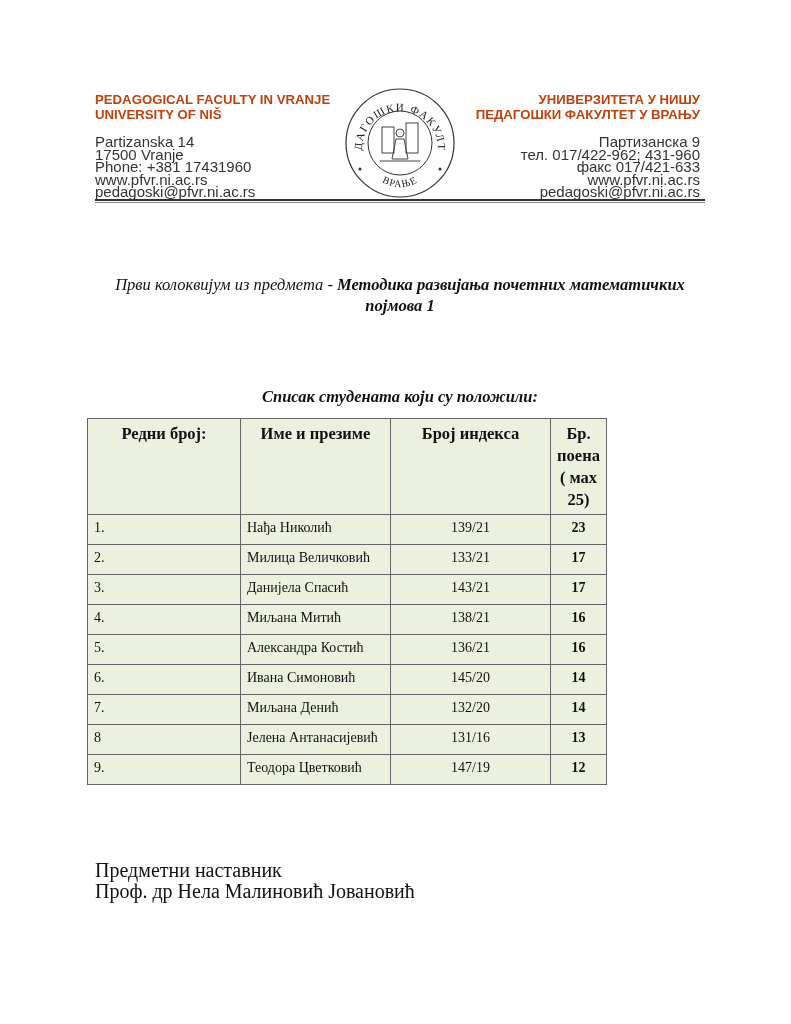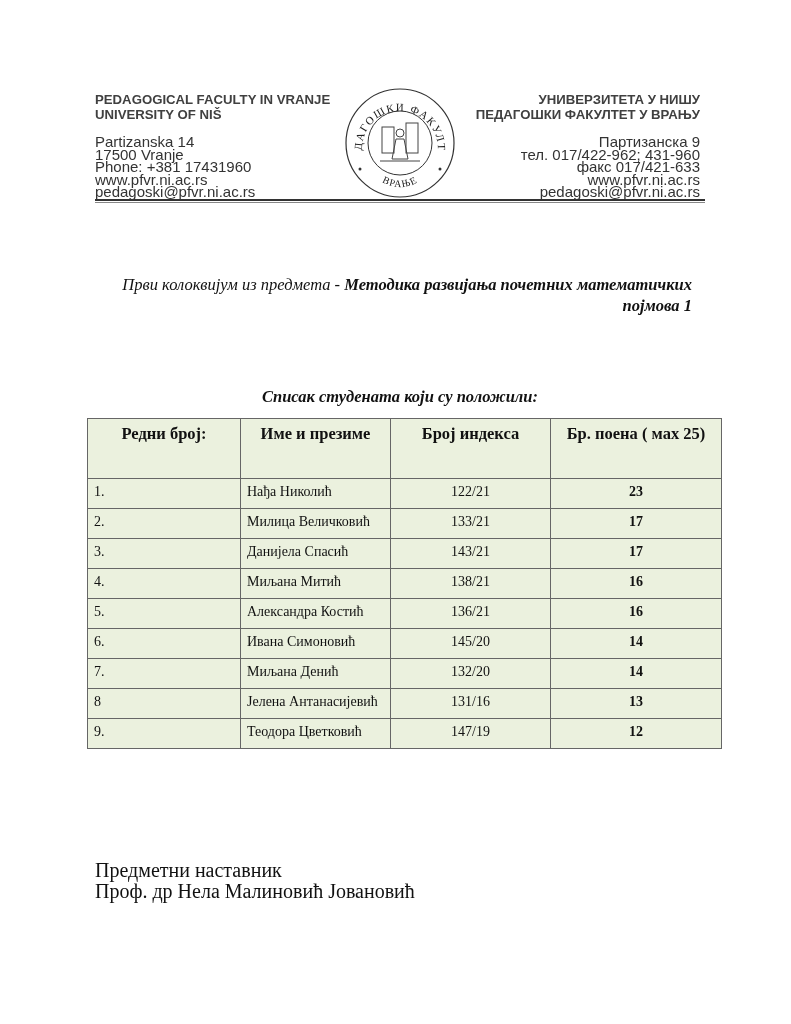--- a/index.html
+++ b/index.html
@@ -1,30 +1,30 @@
 <!DOCTYPE html>
 <html><head>
 <meta charset="utf-8">
 <style>
   html, body { margin: 0; padding: 0; background: #ffffff; }
   body { width: 791px; height: 1024px; position: relative; overflow: hidden;
          font-family: "Liberation Serif", serif; color: #111; }
   .hdr-left { position: absolute; left: 95px; top: 92px; font-family: "Liberation Sans", sans-serif; }
   .hdr-right { position: absolute; right: 91px; top: 92px; text-align: right; font-family: "Liberation Sans", sans-serif; }
-  .hdr-title { font-weight: bold; font-size: 13.2px; line-height: 15px; color: #404040; }
+  .hdr-title { font-weight: bold; font-size: 13.2px; line-height: 15px; color: #c2410c; }
   .hdr-lines { margin-top: 14px; font-size: 15px; line-height: 12.6px; color: #333; }
   .seal { position: absolute; left: 344px; top: 87px; width: 112px; height: 112px; }
   .divider { position: absolute; left: 95px; width: 610px; top: 199px; height: 4px;
              border-top: 2px solid #333; border-bottom: 1px solid #888; box-sizing: border-box; }
-  .title { position: absolute; left: 92px; width: 600px; top: 274px; text-align: right;
+  .title { position: absolute; left: 100px; width: 600px; top: 274px; text-align: center;
            font-size: 16.5px; line-height: 21px; font-style: italic; }
   .title b { font-weight: bold; }
   .subtitle { position: absolute; left: 100px; width: 600px; top: 387px; text-align: center;
               font-size: 16.5px; font-style: italic; font-weight: bold; }
-  table.list { position: absolute; left: 87px; top: 418px; width: 635px; border-collapse: collapse;
+  table.list { position: absolute; left: 87px; top: 418px; width: 520px; border-collapse: collapse;
                background: #ebf1de; font-size: 14px; }
   table.list td, table.list th { border: 1px solid #666; vertical-align: top; padding: 3px 6px; }
   table.list th { font-size: 16.5px; font-weight: bold; text-align: center; height: 52px; padding-top: 4px; line-height: 22px; }
   table.list td { height: 23px; line-height: 19px; }
   .c1 { width: 140px; }
   .c2 { width: 137px; margin-top: 12px; }
   .c3 { width: 147px; text-align: center; }
   .c4 { text-align: center; font-weight: bold; }
   .footer { position: absolute; left: 95px; top: 860px; font-size: 20px; line-height: 21px; }
 </style>
@@ -97,21 +97,21 @@
       <th class="c1">Редни број:</th>
       <th class="c2">Име и презиме</th>
       <th class="c3">Број индекса</th>
       <th>Бр. поена ( мах 25)</th>
     </tr>
   </thead>
   <tbody id="rows">
       <tr>
         <td class="c1">1.</td>
         <td class="c2">Нађа Николић</td>
-        <td class="c3">122/21</td>
+        <td class="c3">139/21</td>
         <td class="c4">23</td>
       </tr>
       <tr>
         <td class="c1">2.</td>
         <td class="c2">Милица Величковић</td>
         <td class="c3">133/21</td>
         <td class="c4">17</td>
       </tr>
       <tr>
         <td class="c1">3.</td>

